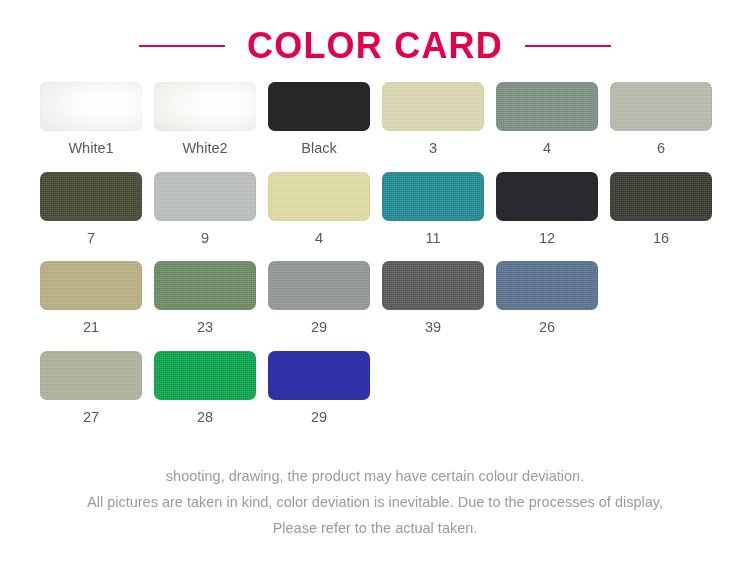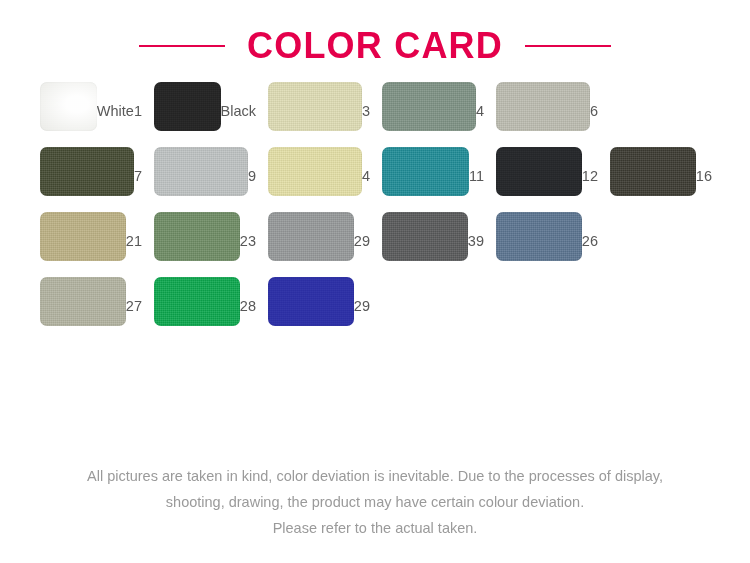--- a/index.html
+++ b/index.html
@@ -47,21 +47,21 @@
   }
   .row {
     display: flex;
     gap: 12px;
     margin-bottom: 16px;
   }
   .cell {
     width: 102px;
     flex: 0 0 102px;
     display: flex;
-    flex-direction: row;
+    flex-direction: column;
     align-items: center;
   }
   .swatch {
     width: 102px;
     height: 49px;
     border-radius: 7px;
     position: relative;
     overflow: hidden;
     box-shadow: inset 0 0 0 1px rgba(0,0,0,0.03);
   }
@@ -121,20 +121,24 @@
   <span class="title-rule"></span>
 </div>
 
 <div class="grid" id="grid">
     <div class="row">
       <div class="cell">
         <div class="swatch light-edge plain" style="background: rgb(247, 248, 245);"></div>
         <div class="label">White1</div>
       </div>
       <div class="cell">
+        <div class="swatch light-edge plain" style="background: rgb(246, 247, 240);"></div>
+        <div class="label">White2</div>
+      </div>
+      <div class="cell">
         <div class="swatch plain" style="background: rgb(36, 36, 36);"></div>
         <div class="label">Black</div>
       </div>
       <div class="cell">
         <div class="swatch" style="background: rgb(222, 220, 180);"></div>
         <div class="label">3</div>
       </div>
       <div class="cell">
         <div class="swatch" style="background: rgb(126, 146, 132);"></div>
         <div class="label">4</div>
@@ -202,16 +206,16 @@
         <div class="label">28</div>
       </div>
       <div class="cell">
         <div class="swatch plain" style="background: rgb(44, 47, 166);"></div>
         <div class="label">29</div>
       </div>
     </div>
   </div>
 
 <div class="footer">
+  <div>shooting, drawing, the product may have certain colour deviation.</div>
   <div>All pictures are taken in kind, color deviation is inevitable. Due to the processes of display,</div>
-  <div>shooting, drawing, the product may have certain colour deviation.</div>
   <div>Please refer to the actual taken.</div>
 </div>
 
 </body></html>

